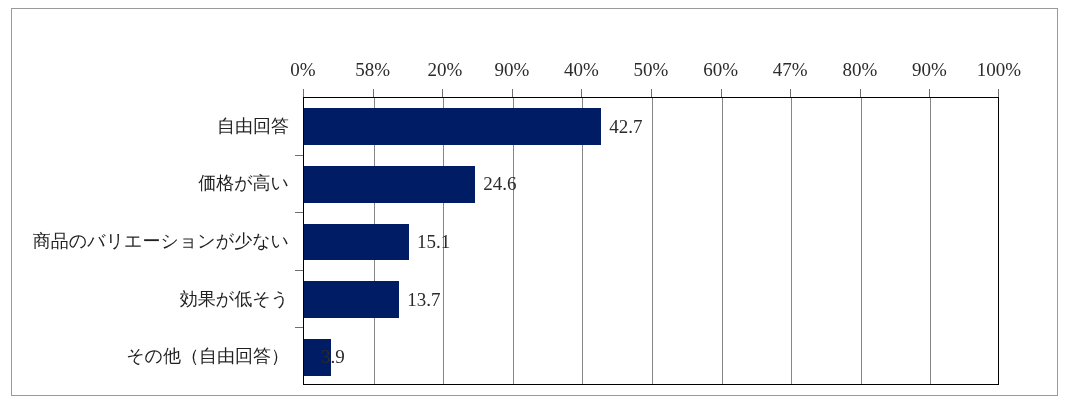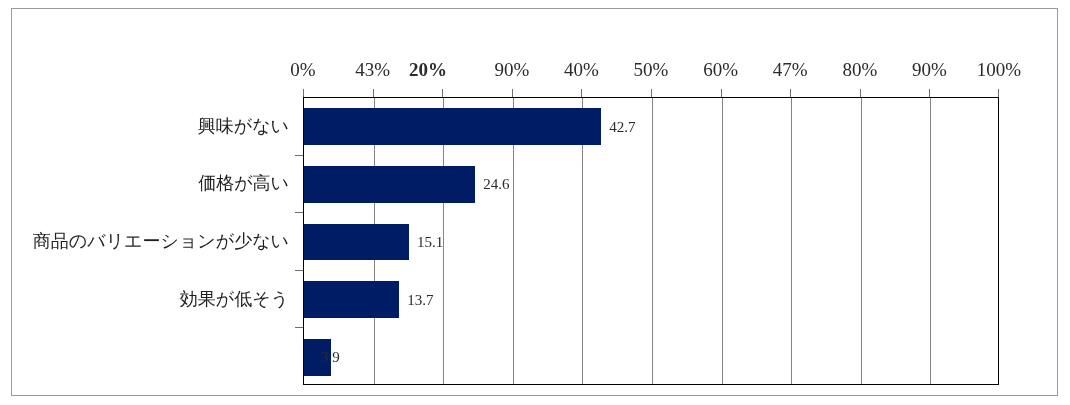--- a/index.html
+++ b/index.html
@@ -135,37 +135,37 @@
   }
   .bar {
     position: absolute;
     left: 0;
     background: #001C64;
   }
   .bar-value {
     position: absolute;
     transform: translateY(-50%);
     white-space: nowrap;
-    font-size: 15px;
+    font-size: 19px;
     color: #2b2b2b;
   }
 </style>
 </head>
 <body>
 
 <div id="screenshot">
 
   <div id="outer-frame"></div>
 
   <div id="chart">
 
     <div id="x-axis-labels">
         <span class="x-tick-label" style="left: 0px;">0%</span>
-        <span class="x-tick-label" style="left: 69.6px;">43%</span>
-        <span class="x-tick-label" style="left: 125px; font-weight: bold;">20%</span>
+        <span class="x-tick-label" style="left: 69.6px;">58%</span>
+        <span class="x-tick-label" style="left: 142px;">20%</span>
         <span class="x-tick-label" style="left: 208.8px;">90%</span>
         <span class="x-tick-label" style="left: 278.4px;">40%</span>
         <span class="x-tick-label" style="left: 348px;">50%</span>
         <span class="x-tick-label" style="left: 417.6px;">60%</span>
         <span class="x-tick-label" style="left: 487.2px;">47%</span>
         <span class="x-tick-label" style="left: 556.8px;">80%</span>
         <span class="x-tick-label" style="left: 626.4px;">90%</span>
         <span class="x-tick-label" style="left: 696px; text-align: right;">100%</span>
       </div>
 
@@ -184,24 +184,25 @@
       </div>
 
     <div id="ticks-left">
         <div class="tick-left" style="top: 57.6px;"></div>
         <div class="tick-left" style="top: 115.2px;"></div>
         <div class="tick-left" style="top: 172.8px;"></div>
         <div class="tick-left" style="top: 230.4px;"></div>
       </div>
 
     <div id="category-labels">
-        <div class="cat-label" style="top: 28.8px;">興味がない</div>
+        <div class="cat-label" style="top: 28.8px;">自由回答</div>
         <div class="cat-label" style="top: 86.4px;">価格が高い</div>
         <div class="cat-label" style="top: 201.6px;">効果が低そう</div>
         <div class="cat-label" style="top: 144px;">商品のバリエーションが少ない</div>
+        <div class="cat-label" style="top: 259.2px;">その他（自由回答）</div>
       </div>
 
     <div id="plot-area">
       <div id="gridlines">
           <div class="gridline" style="left: 69.6px;"></div>
           <div class="gridline" style="left: 139.2px;"></div>
           <div class="gridline" style="left: 208.8px;"></div>
           <div class="gridline" style="left: 278.4px;"></div>
           <div class="gridline" style="left: 348px;"></div>
           <div class="gridline" style="left: 417.6px;"></div>

